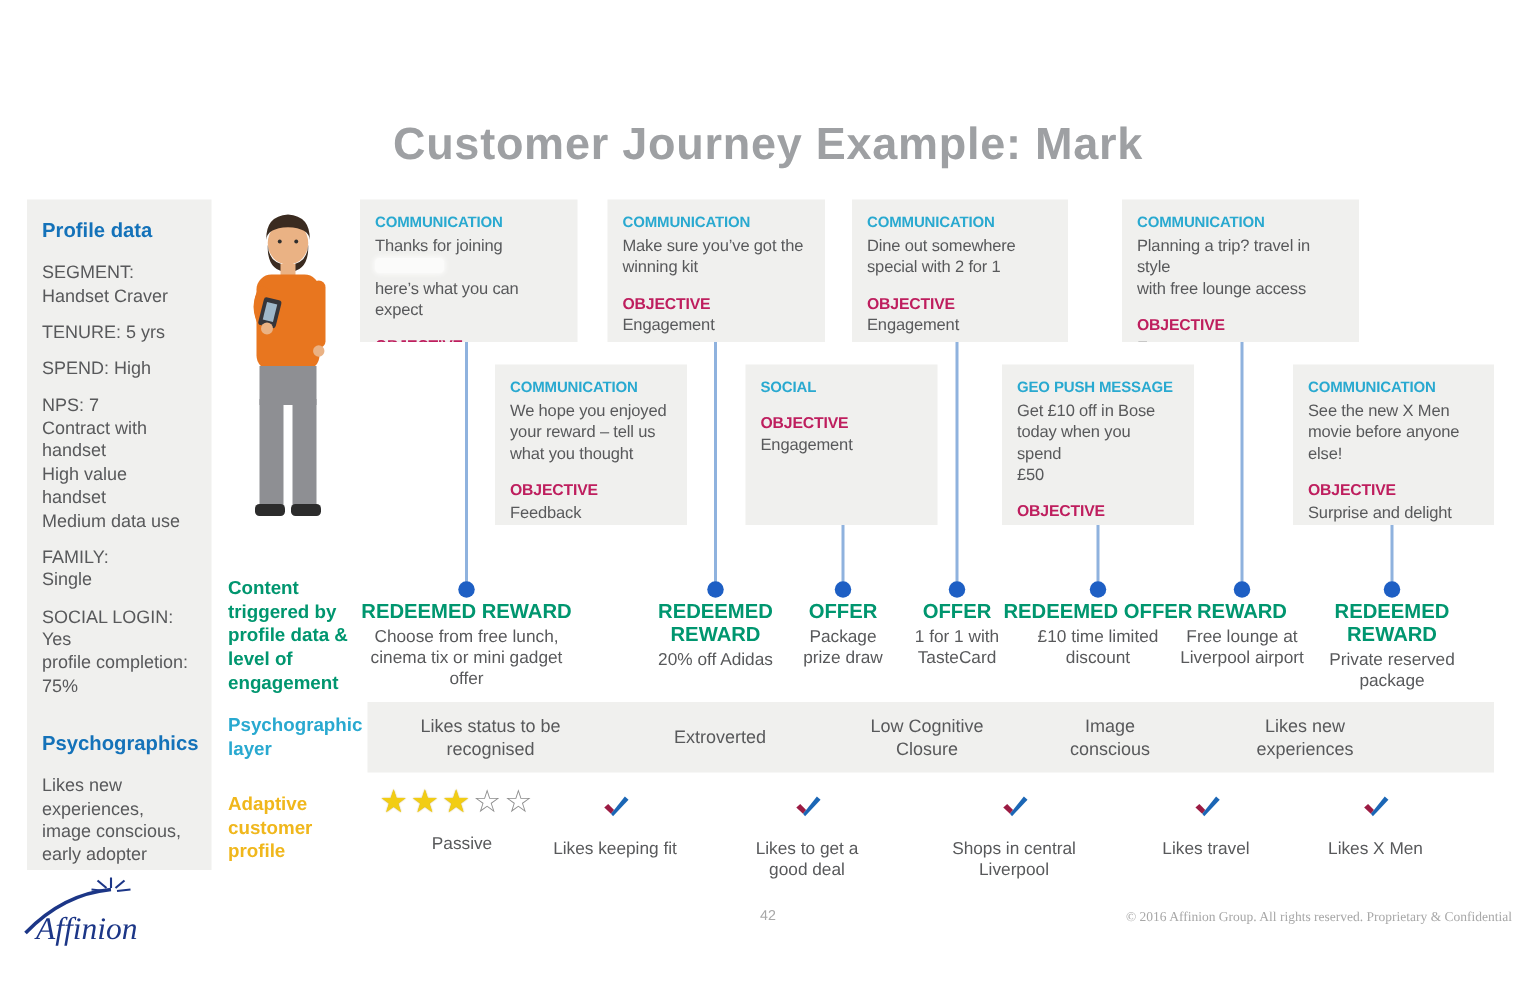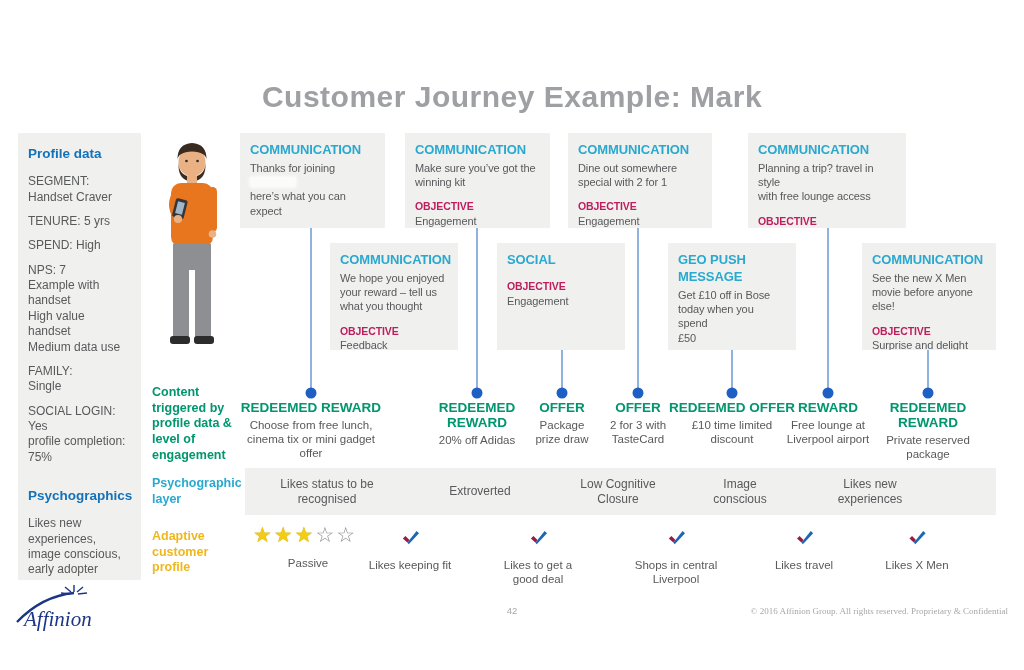--- a/index.html
+++ b/index.html
@@ -12,21 +12,21 @@
   .panel{position:absolute;left:18px;top:133px;width:123px;height:447px;background:var(--panel_bg);
          box-sizing:border-box;padding:12px 10px;font-size:12px;line-height:1.28;overflow:hidden;}
   .panel h2{margin:0 0 12px 0;font-size:13.5px;font-weight:bold;color:var(--accent_blue);}
   .panel h2.psy{margin-top:22px;}
   .field{margin:0 0 9px 0;}
   .lbl{font-weight:normal;}
   .field.stack .lbl{display:block;}
   
   .msgbox{position:absolute;background:var(--panel_bg);box-sizing:border-box;padding:9px 10px;
           font-size:11px;line-height:1.3;letter-spacing:-.1px;overflow:hidden;}
-  .msgbox .type{color:var(--cyan);font-weight:bold;font-size:13px;margin-bottom:2px;}
+  .msgbox .type{color:var(--cyan);font-weight:bold;font-size:10px;margin-bottom:2px;}
   .msgbox .text{white-space:pre-line;}
   .msgbox .objlbl{color:var(--crimson);font-weight:bold;font-size:10.5px;margin-top:11px;}
   .redact{display:inline-block;width:46px;height:10px;background:#fbfbfa;border-radius:3px;
           box-shadow:0 0 3px 1px #fbfbfa;vertical-align:-1px;}
   
   .vline{position:absolute;width:2px;background:var(--line_blue);}
   .dot{position:absolute;width:11px;height:11px;border-radius:50%;background:var(--dot_blue);
        transform:translate(-50%,-50%);}
   
   .tl-item{position:absolute;top:400px;transform:translateX(-50%);text-align:center;}
@@ -75,21 +75,21 @@
       <span class="lbl">TENURE:</span>
       <span class="val">5 yrs</span>
     </div>
     <div class="field">
       <span class="lbl">SPEND:</span>
       <span class="val">High</span>
     </div>
     <div class="field">
       <span class="lbl">NPS:</span>
       <span class="val">7</span>
-      <div class="val pre">Example with
+      <div class="val pre">Contract with
 handset
 High value
 handset
 Medium data use</div>
     </div>
     <div class="field stack">
       <span class="lbl">FAMILY:</span>
       <span class="val">Single</span>
     </div>
     <div class="field">
@@ -216,21 +216,21 @@
 REWARD</div>
     <div class="tl-desc">20% off Adidas</div>
   </div>
   <div class="tl-item" style="left:562px;width:90px;">
     <div class="tl-title">OFFER</div>
     <div class="tl-desc">Package
 prize draw</div>
   </div>
   <div class="tl-item" style="left:638px;width:95px;">
     <div class="tl-title">OFFER</div>
-    <div class="tl-desc">2 for 3 with
+    <div class="tl-desc">1 for 1 with
 TasteCard</div>
   </div>
   <div class="tl-item" style="left:732px;width:136px;">
     <div class="tl-title">REDEEMED OFFER</div>
     <div class="tl-desc">£10 time limited
 discount</div>
   </div>
   <div class="tl-item" style="left:828px;width:130px;">
     <div class="tl-title">REWARD</div>
     <div class="tl-desc">Free lounge at

